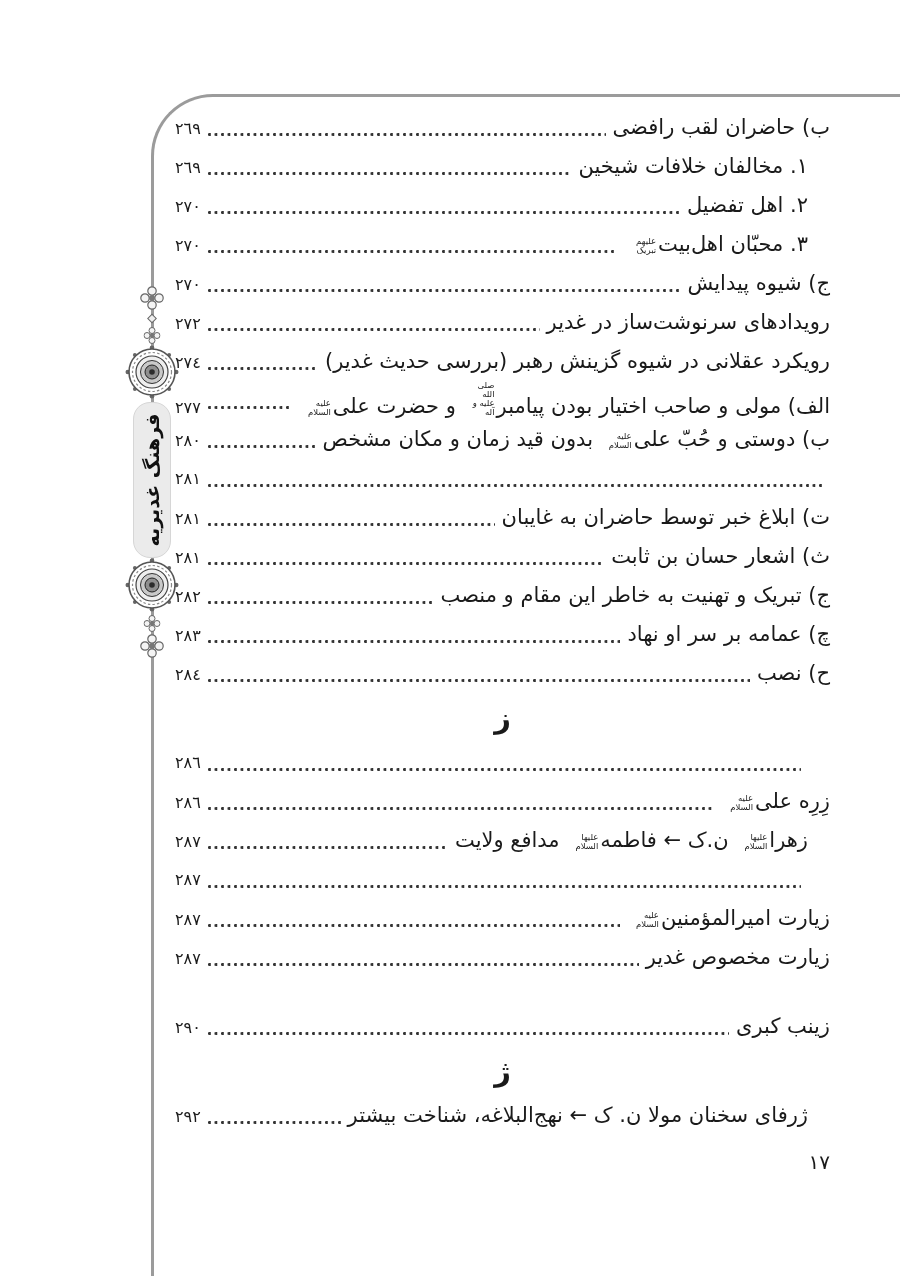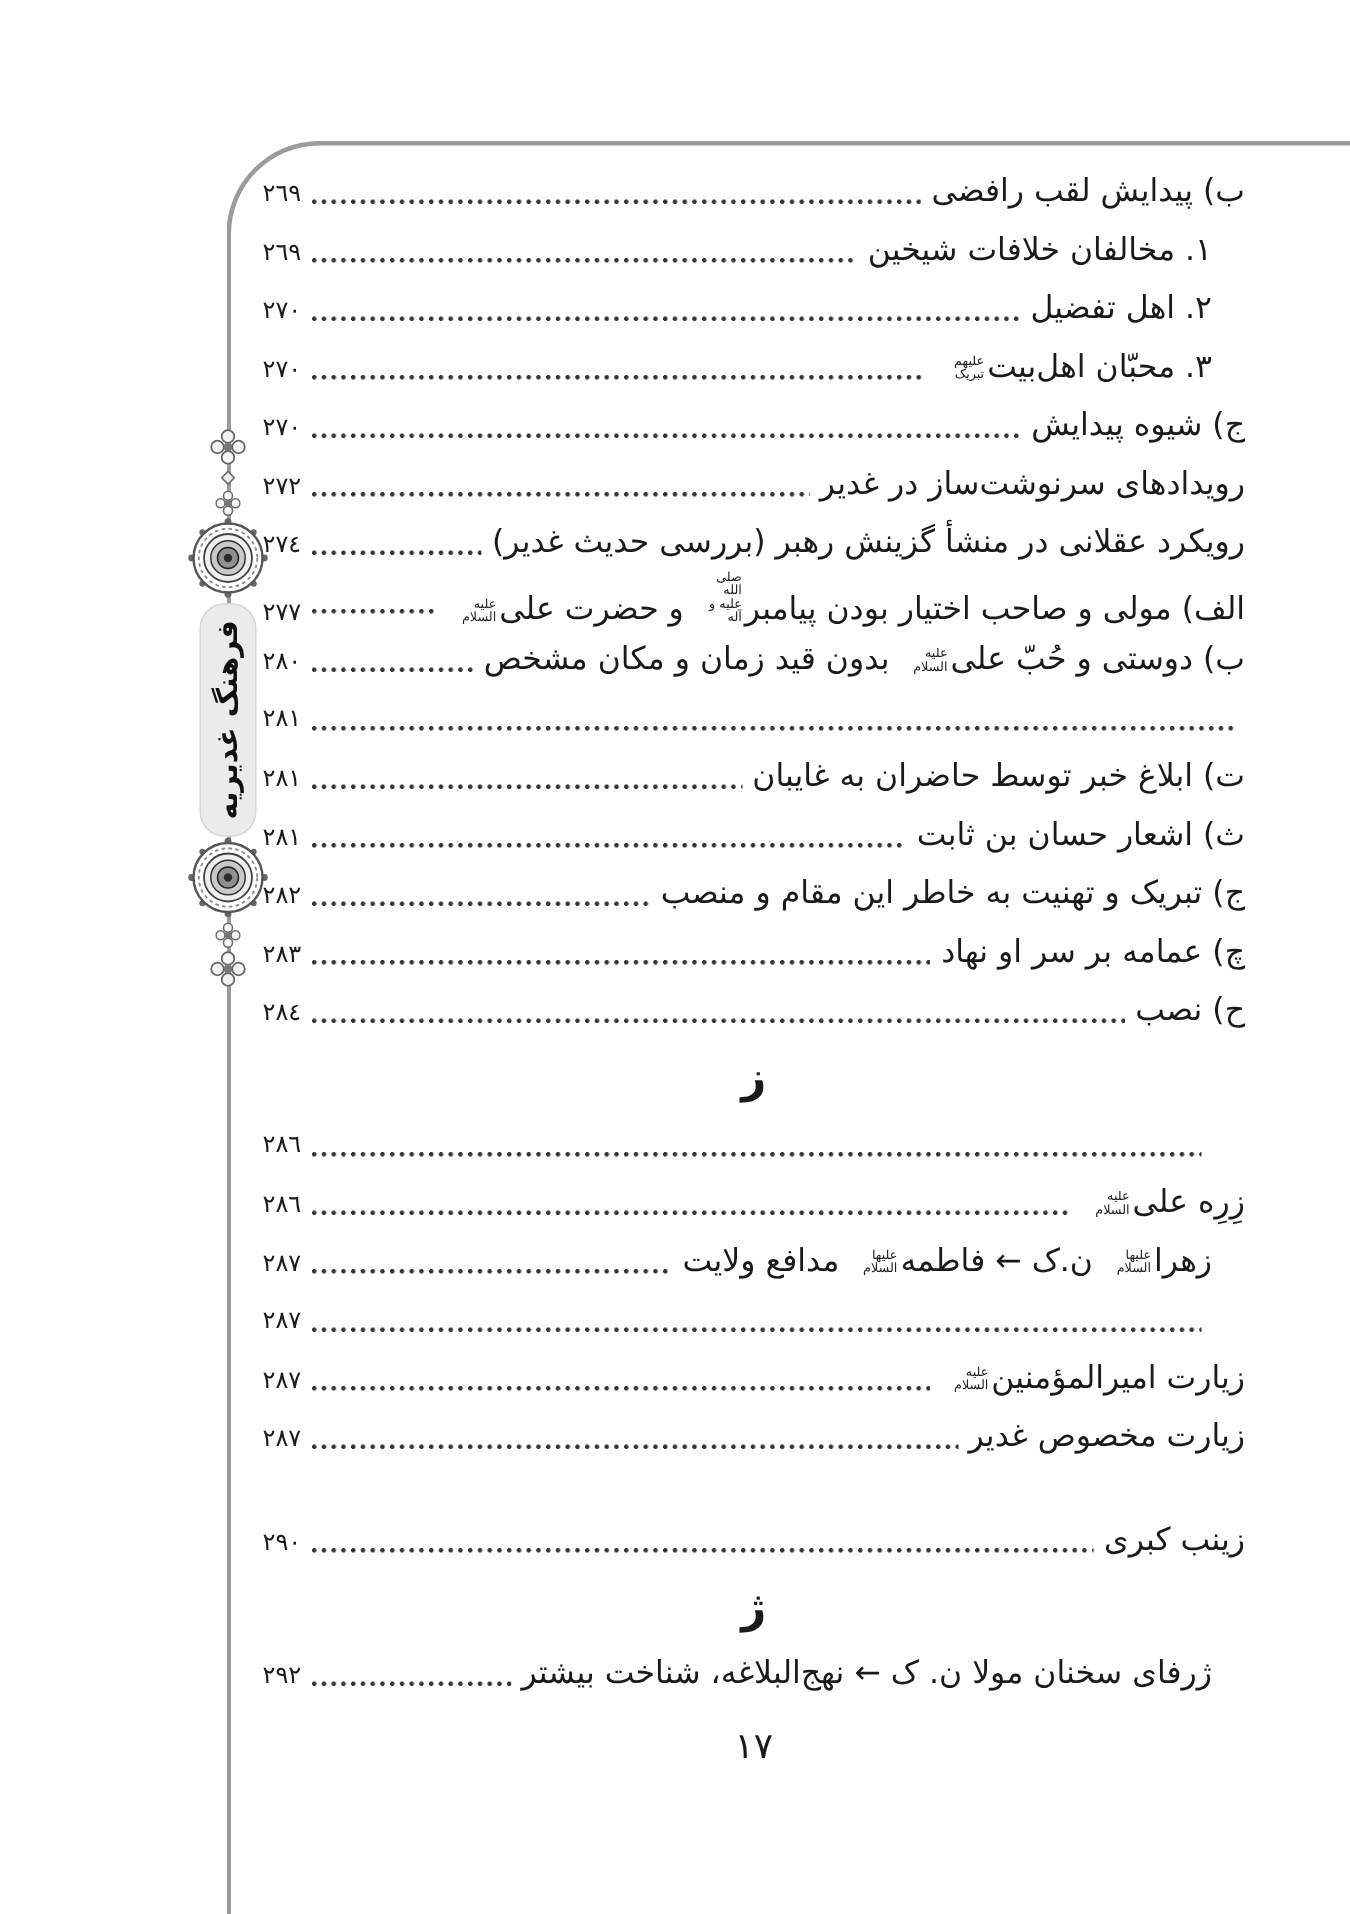--- a/index.html
+++ b/index.html
@@ -46,21 +46,21 @@
   .num{flex:0 0 auto;font-size:16px;}
   .heading{height:50px;line-height:50px;text-align:center;font-weight:bold;font-size:29px;}
   .gap{height:30px;}
   .hon{
     display:inline-block;max-width:30px;overflow:hidden;
     font-size:8.5px;line-height:1.05;vertical-align:-4px;margin:0 2px;
     white-space:normal;color:#222;
   }
   .footer{
     position:absolute;left:175px;top:1150px;width:655px;
-    text-align:center;font-size:24px;
+    font-size:20px;
   }
 </style>
 </head>
 <body>
 
 <div class="frame"></div>
 
 <div class="orn" style="top:286px">
   <svg width="24" height="24" viewBox="0 0 24 24">
     <g stroke="#666" stroke-width="1.2" fill="#f4f4f4">
@@ -151,21 +151,21 @@
         <circle cx="5" cy="12" r="4.2"></circle>
       <circle cx="19" cy="12" r="4.2"></circle>
         <circle cx="12" cy="19" r="4.2"></circle>
     </g>
     <circle cx="12" cy="12" r="3" fill="#777"></circle>
   </svg>
 </div>
 
 <div class="content">
     <div class="row">
-      <span class="t">ب) پیدایش لقب رافضی</span>
+      <span class="t">ب) حاضران لقب رافضی</span>
       <span class="leader"></span>
       <span class="num">٢٦٩</span>
     </div>
     <div class="row indent">
       <span class="t">١. مخالفان خلافات شیخین</span>
       <span class="leader"></span>
       <span class="num">٢٦٩</span>
     </div>
     <div class="row indent">
       <span class="t">٢. اهل تفضیل</span>
@@ -181,21 +181,21 @@
       <span class="t">ج) شیوه پیدایش</span>
       <span class="leader"></span>
       <span class="num">٢٧٠</span>
     </div>
     <div class="row">
       <span class="t">رویدادهای سرنوشت‌ساز در غدیر</span>
       <span class="leader"></span>
       <span class="num">٢٧٢</span>
     </div>
     <div class="row">
-      <span class="t">رویکرد عقلانی در منشأ گزینش رهبر (بررسی حدیث غدیر)</span>
+      <span class="t">رویکرد عقلانی در شیوه گزینش رهبر (بررسی حدیث غدیر)</span>
       <span class="leader"></span>
       <span class="num">٢٧٤</span>
     </div>
     <div class="row">
       <span class="t">الف) مولی و صاحب اختیار بودن پیامبر<span class="hon">صلی الله علیه و آله</span> و حضرت علی<span class="hon">علیه السلام</span></span>
       <span class="leader"></span>
       <span class="num">٢٧٧</span>
     </div>
     <div class="row">
       <span class="t">ب) دوستی و حُبّ علی<span class="hon">علیه السلام</span> بدون قید زمان و مکان مشخص</span>

